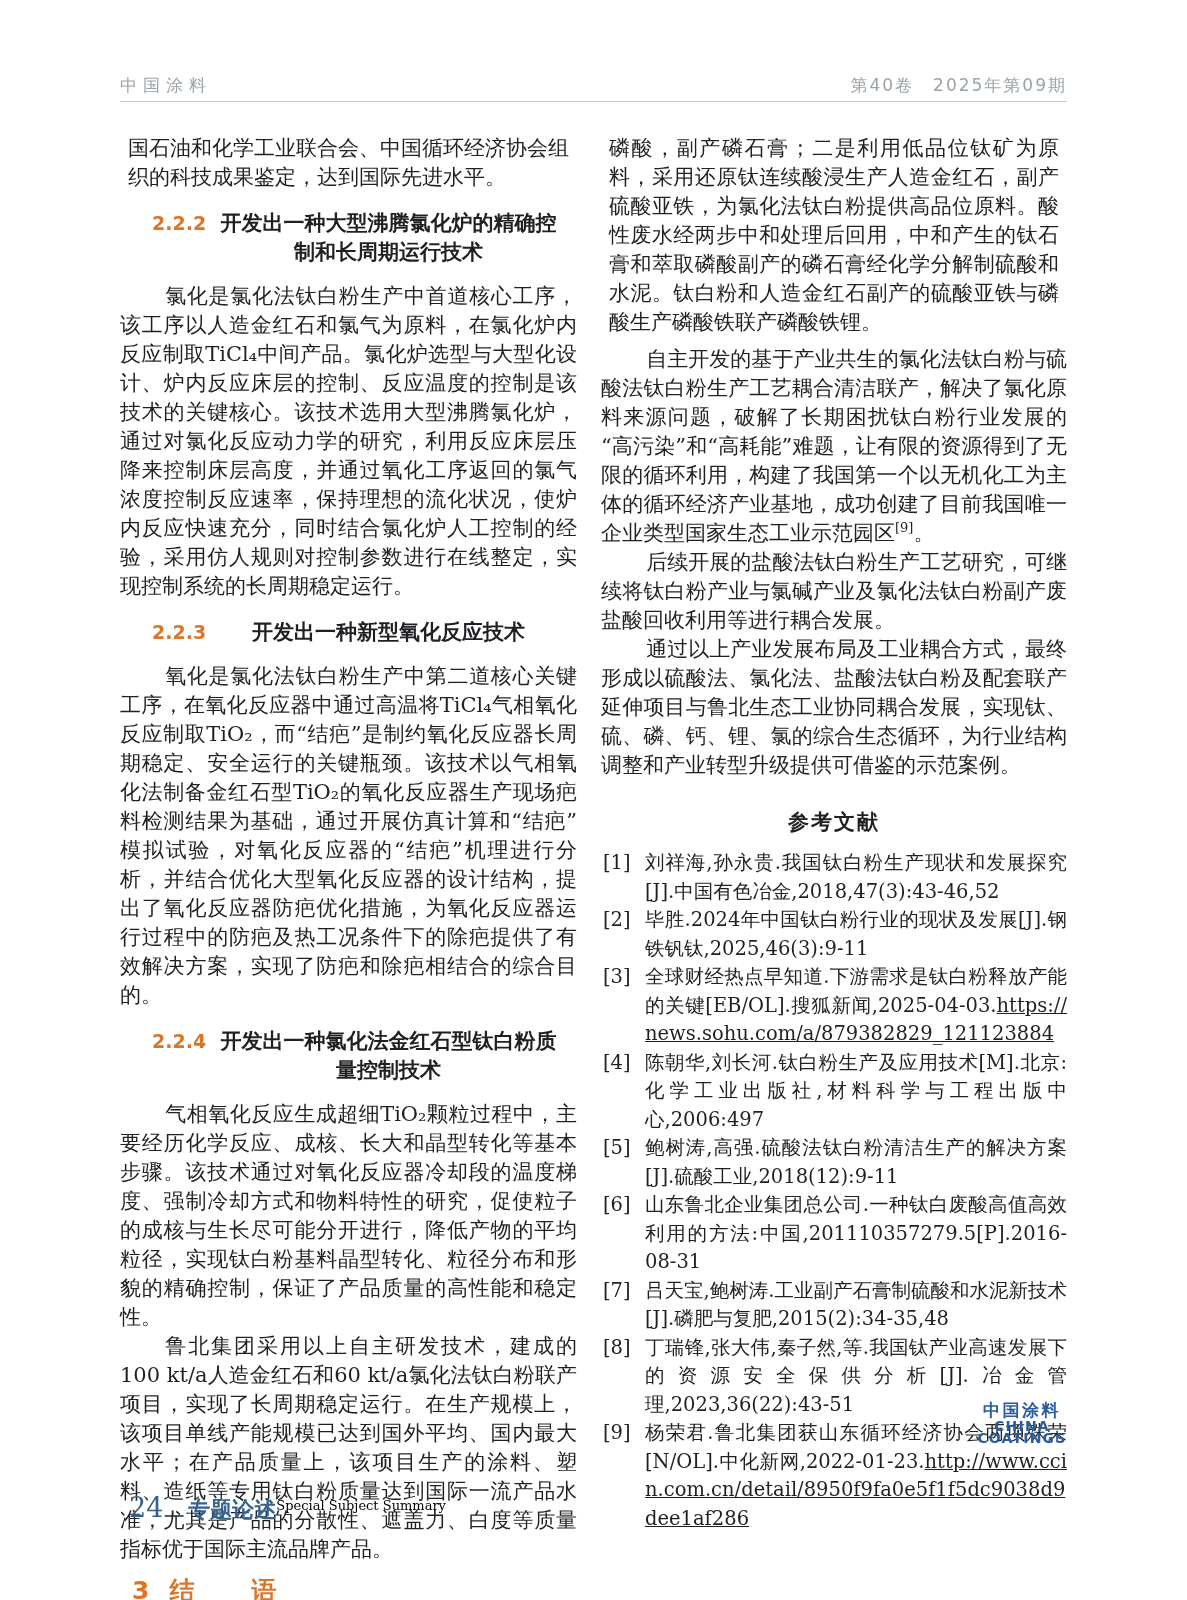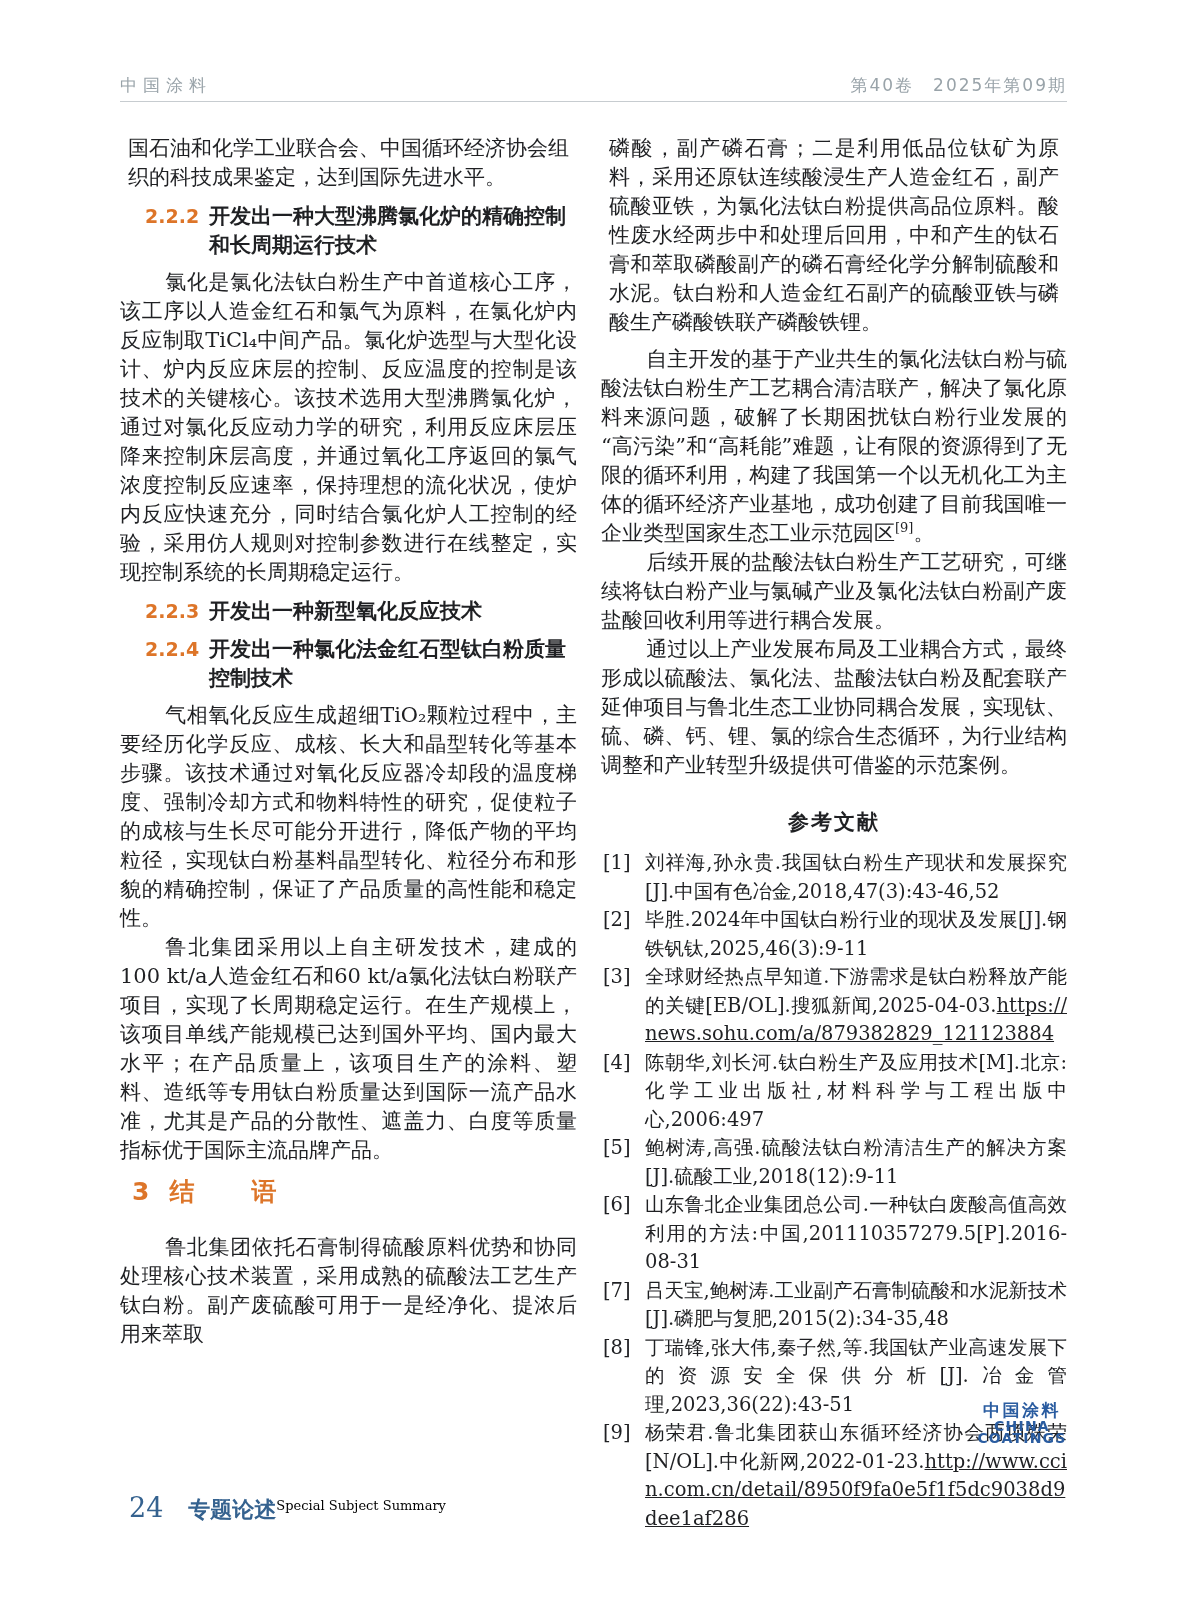--- a/index.html
+++ b/index.html
@@ -21,21 +21,21 @@
     position:absolute;top:101px;left:120px;width:947px;height:0;
     border-top:1.5px solid #c7ccd0;
   }
   
   .col{position:absolute;top:126px;font-size:21px;line-height:29px;text-align:justify;}
   .col-left{left:120px;width:457px;}
   .col-right{left:601px;width:466px;}
   p.body-p{margin:0;text-indent:2.15em;}
   p.cont-p{margin:8px;text-indent:0;}
   
-  .sec-head{position:relative;margin:9px;padding-left:80px;font-weight:bold;font-size:21px;line-height:29px;text-align:left;}
+  .sec-head{position:relative;margin:16px;padding-left:80px;font-weight:bold;font-size:21px;line-height:29px;text-align:center;}
   .sec-head .sec-num{
     position:absolute;left:16px;top:1px;color:#dd7529;
     font-family:"DejaVu Sans","Liberation Sans",sans-serif;font-size:19px;font-weight:bold;
   }
   
   .big-head{margin:10px 0 24px 12px;color:#dd7529;font-weight:bold;line-height:34px;text-align:left;}
   .big-head .big-num{font-family:"DejaVu Sans","Liberation Sans",sans-serif;font-size:25px;margin-right:20px;}
   .big-head .big-title{font-family:"DejaVu Sans","Liberation Sans",sans-serif;font-size:25px;letter-spacing:16px;}
   
   .cite-sup{font-size:13px;vertical-align:super;line-height:0;}
@@ -78,20 +78,21 @@
   <h4 class="sec-head">
     <span class="sec-num">2.2.2</span>
     <span>开发出一种大型沸腾氯化炉的精确控制和长周期运行技术</span>
   </h4>
   <p class="body-p">氯化是氯化法钛白粉生产中首道核心工序，该工序以人造金红石和氯气为原料，在氯化炉内反应制取TiCl₄中间产品。氯化炉选型与大型化设计、炉内反应床层的控制、反应温度的控制是该技术的关键核心。该技术选用大型沸腾氯化炉，通过对氯化反应动力学的研究，利用反应床层压降来控制床层高度，并通过氧化工序返回的氯气浓度控制反应速率，保持理想的流化状况，使炉内反应快速充分，同时结合氯化炉人工控制的经验，采用仿人规则对控制参数进行在线整定，实现控制系统的长周期稳定运行。</p>
 
   <h4 class="sec-head">
     <span class="sec-num">2.2.3</span>
     <span>开发出一种新型氧化反应技术</span>
   </h4>
+  <p class="body-p">氧化是氯化法钛白粉生产中第二道核心关键工序，在氧化反应器中通过高温将TiCl₄气相氧化反应制取TiO₂，而“结疤”是制约氧化反应器长周期稳定、安全运行的关键瓶颈。该技术以气相氧化法制备金红石型TiO₂的氧化反应器生产现场疤料检测结果为基础，通过开展仿真计算和“结疤”模拟试验，对氧化反应器的“结疤”机理进行分析，并结合优化大型氧化反应器的设计结构，提出了氧化反应器防疤优化措施，为氧化反应器运行过程中的防疤及热工况条件下的除疤提供了有效解决方案，实现了防疤和除疤相结合的综合目的。</p>
 
   <h4 class="sec-head">
     <span class="sec-num">2.2.4</span>
     <span>开发出一种氯化法金红石型钛白粉质量控制技术</span>
   </h4>
   <p class="body-p">气相氧化反应生成超细TiO₂颗粒过程中，主要经历化学反应、成核、长大和晶型转化等基本步骤。该技术通过对氧化反应器冷却段的温度梯度、强制冷却方式和物料特性的研究，促使粒子的成核与生长尽可能分开进行，降低产物的平均粒径，实现钛白粉基料晶型转化、粒径分布和形貌的精确控制，保证了产品质量的高性能和稳定性。</p>
   <p class="body-p">鲁北集团采用以上自主研发技术，建成的100 kt/a人造金红石和60 kt/a氯化法钛白粉联产项目，实现了长周期稳定运行。在生产规模上，该项目单线产能规模已达到国外平均、国内最大水平；在产品质量上，该项目生产的涂料、塑料、造纸等专用钛白粉质量达到国际一流产品水准，尤其是产品的分散性、遮盖力、白度等质量指标优于国际主流品牌产品。</p>
 
   <h3 class="big-head">
     <span class="big-num">3</span><span class="big-title">结　语</span>

